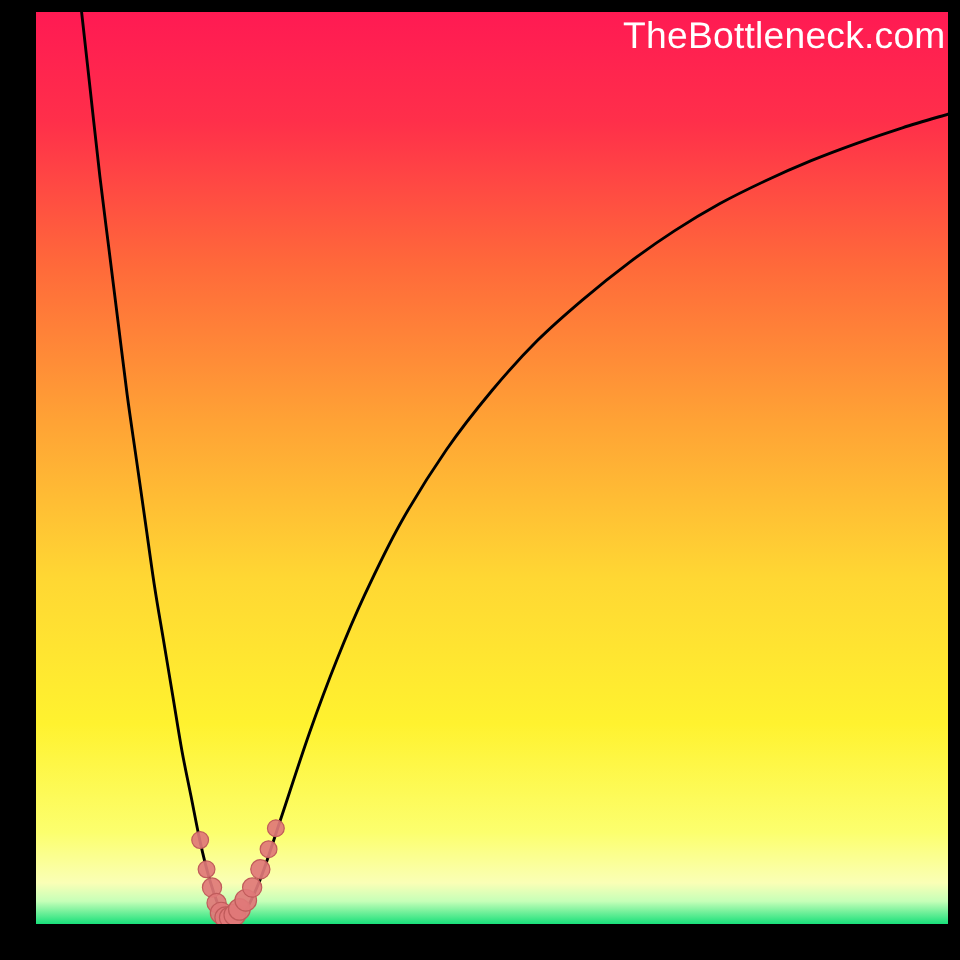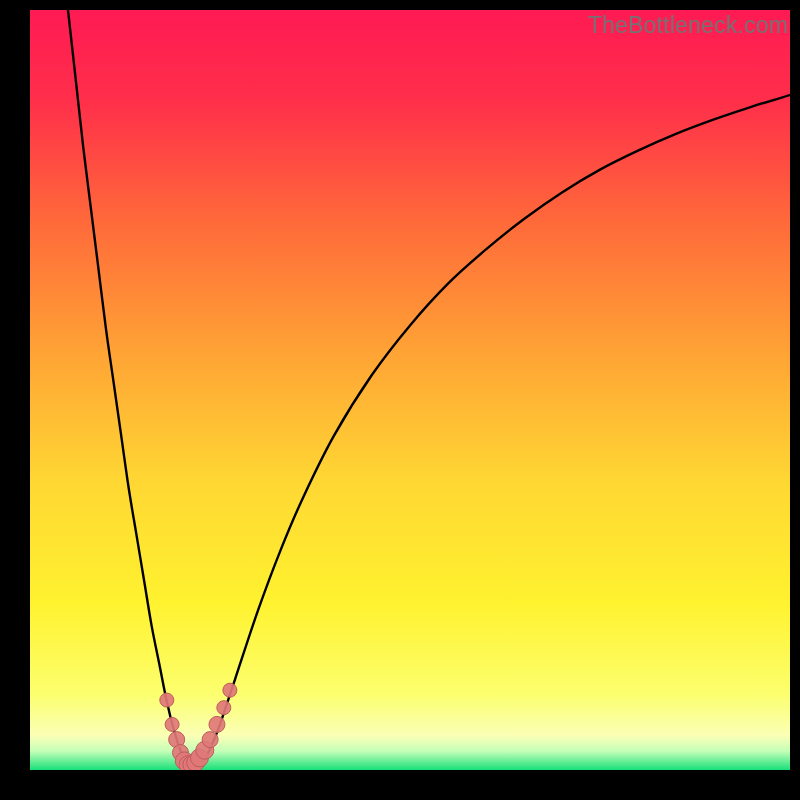--- a/index.html
+++ b/index.html
@@ -22,22 +22,22 @@
     left: 30px;
     top: 10px;
     width: 760px;
     height: 760px;
     
   }
   .watermark {
     position: absolute;
     top: 12px;
     right: 12px;
-    color: #737373;
-    font-size: 23px;
+    color: #ffffff;
+    font-size: 31px;
     font-weight: 500;
     letter-spacing: 0.2px;
     pointer-events: none;
     text-align: right;
   }
   svg {
     position: absolute;
     left: 0;
     top: 0;
     width: 100%;

